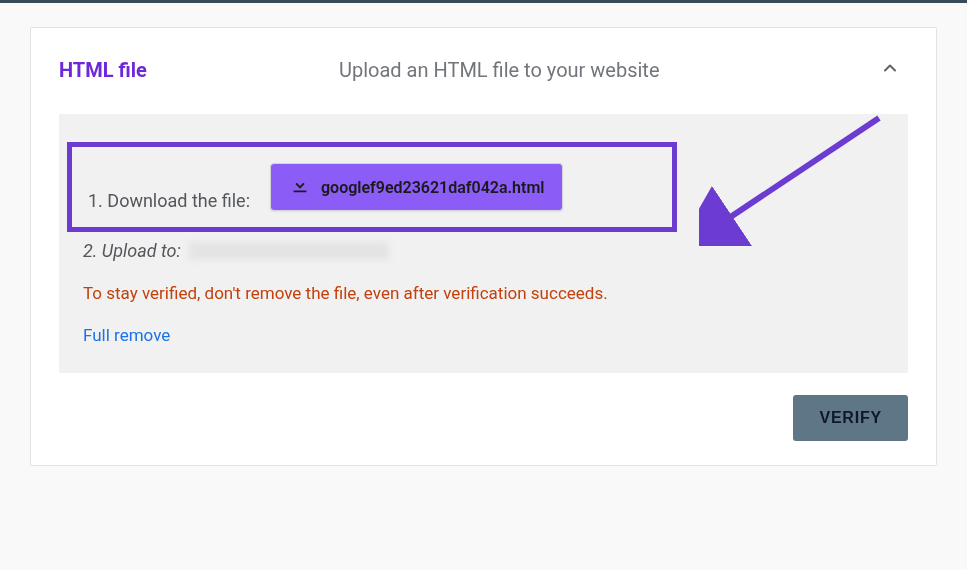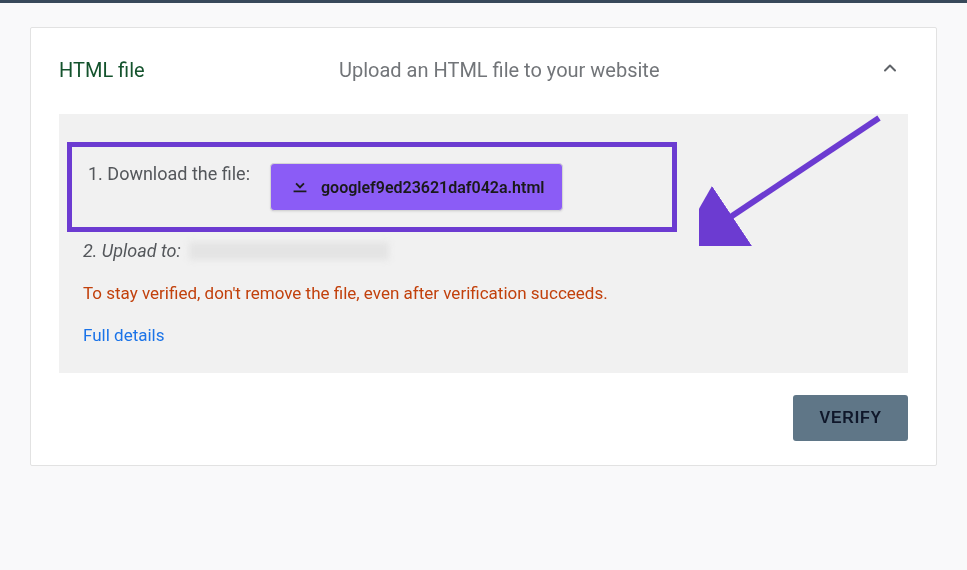--- a/index.html
+++ b/index.html
@@ -26,22 +26,22 @@
       padding: 22px 28px 24px 28px;
       position: relative;
     }
     .card-header {
       display: flex;
       align-items: center;
       margin-bottom: 24px;
     }
     .card-title {
       font-size: 20px;
-      font-weight: 400;
-      color: #14532d;
+      font-weight: 700;
+      color: #6d28d9;
       width: 280px;
     }
     .card-subtitle {
       font-size: 20px;
       color: #727579;
       flex: 1;
     }
     .collapse-toggle {
       color: #5f6368;
       padding: 8px;
@@ -53,21 +53,21 @@
     .panel {
       background: #f1f1f1;
       padding: 28px 24px;
     }
     .highlight-box {
       border: 5px solid #6c3bd1;
       padding: 16px 12px 16px 0;
       margin-left: -16px;
       padding-left: 16px;
       display: inline-flex;
-      align-items: flex-start;
+      align-items: flex-end;
       width: 610px;
       position: relative;
     }
     .step-label {
       font-size: 18px;
       color: #54575b;
       margin-right: 20px;
     }
     .download-chip {
       background: #8b5cf6;
@@ -165,21 +165,21 @@
         </span>
       </div>
 
       <div class="step2-row">
         <span>2. Upload to:</span>
         <span class="blurred-text"></span>
       </div>
 
       <div class="hint-text">To stay verified, don't remove the file, even after verification succeeds.</div>
 
-      <a class="full-details">Full details</a>
+      <a class="full-details">Full remove</a>
     </div>
 
     <div class="card-footer">
       <button class="verify-btn">VERIFY</button>
     </div>
 
     <svg class="annotation-arrow" width="200" height="140" viewBox="0 0 200 140">
       <defs>
         <marker id="ah" markerWidth="12" markerHeight="12" refX="3" refY="6" orient="auto">
           <path d="M0,0 L12,6 L0,12 Z" fill="#6c3bd1"></path>

